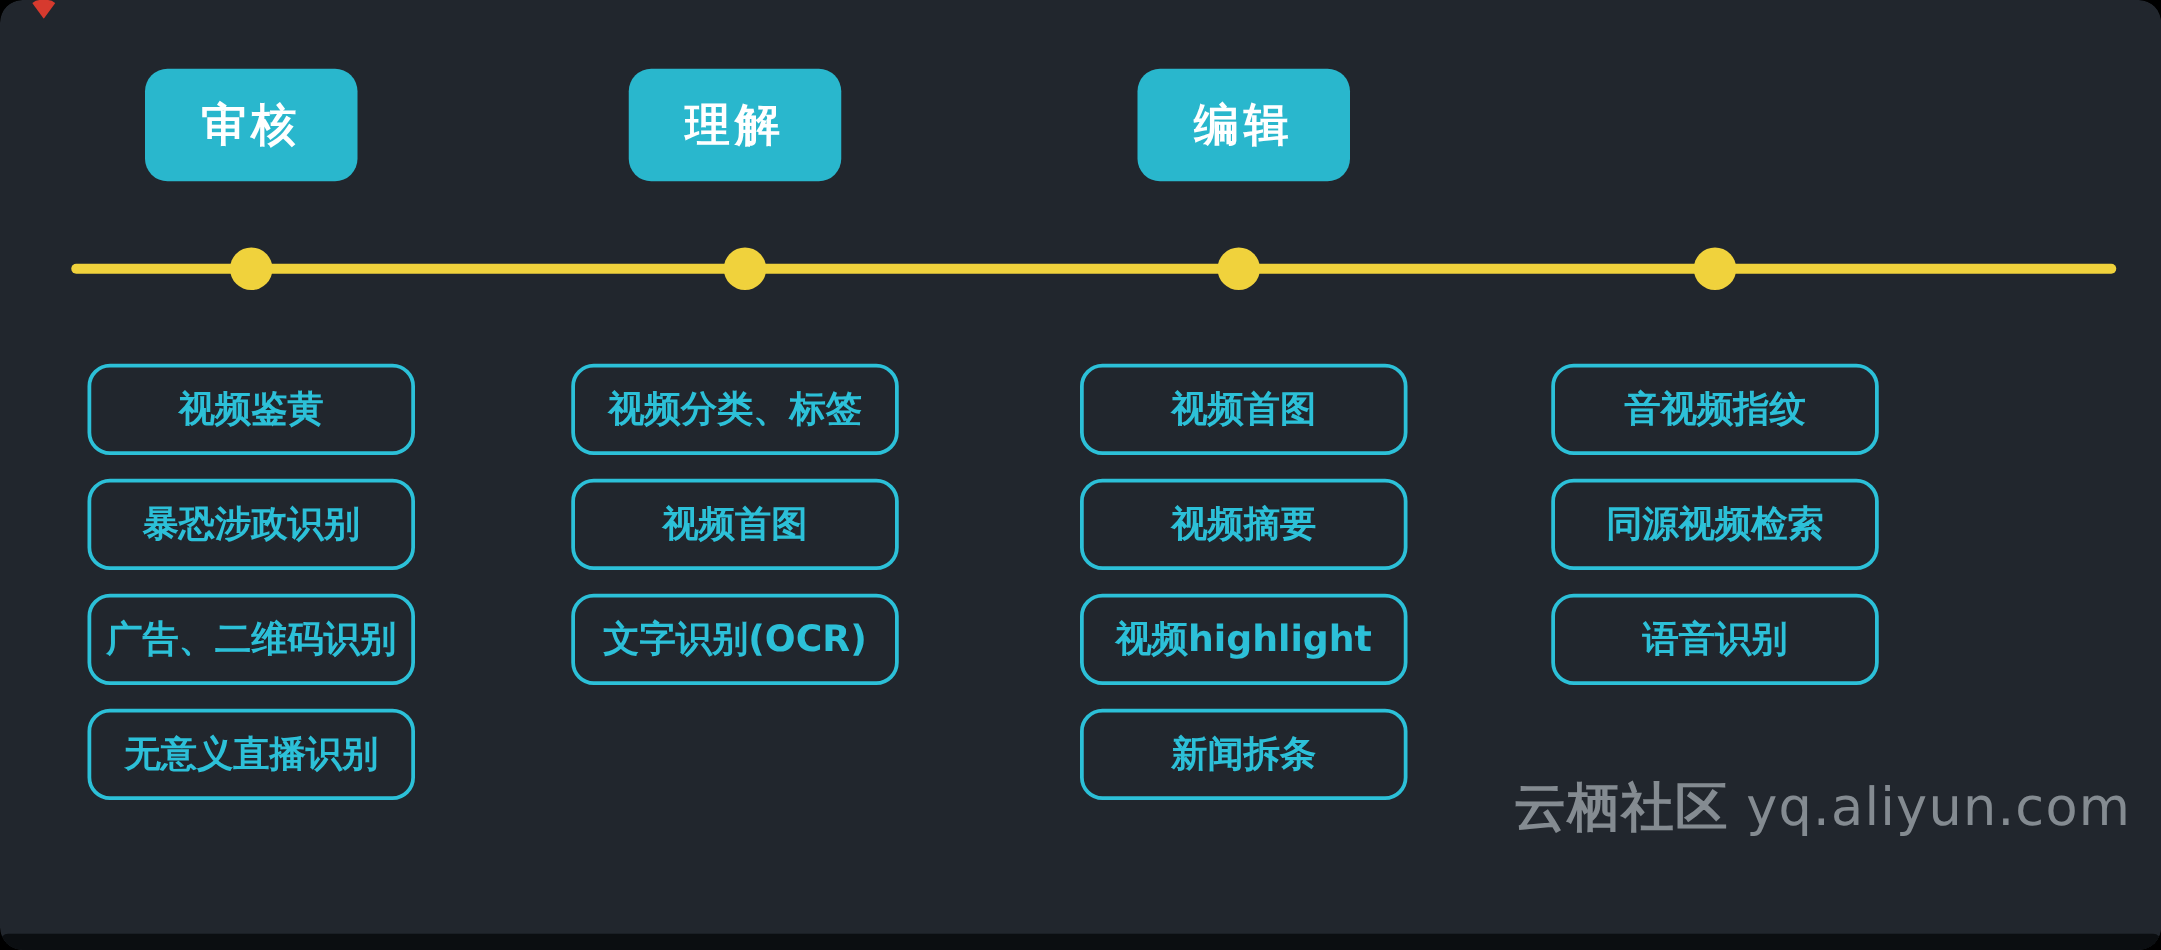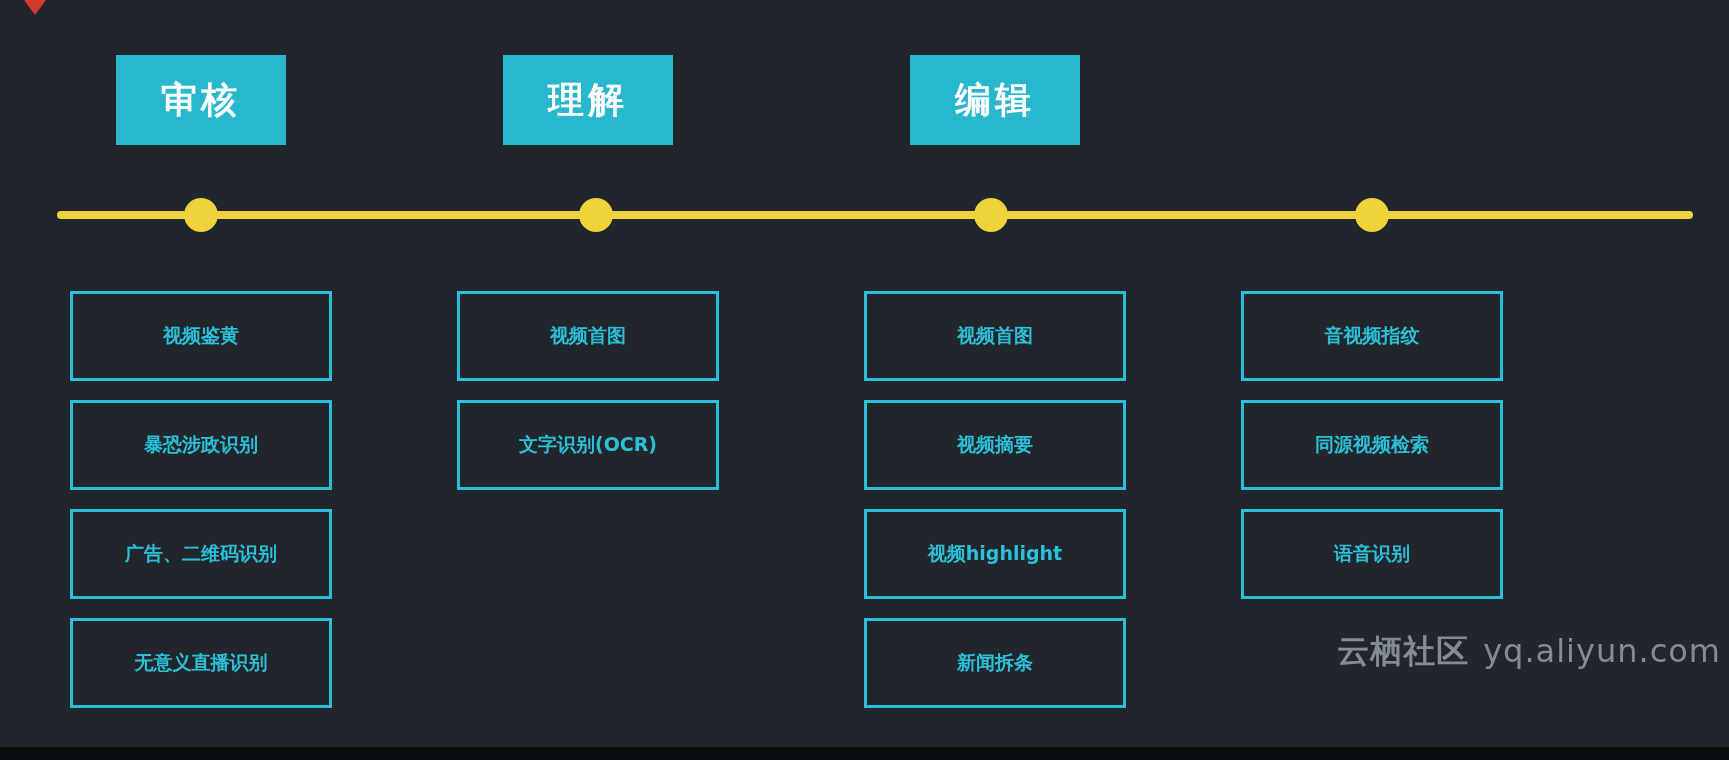--- a/index.html
+++ b/index.html
@@ -3,21 +3,21 @@
 <meta charset="utf-8">
 <style>
   :root {
     --bg: #21262d;
     --header-fill: #29b7cd;
     --item-accent: #2cc0d8;
     --timeline: #f0d23c;
     --header-text: #ffffff;
     --watermark: rgba(215,222,228,0.55);
   }
-  * { margin: 0; padding: 0; box-sizing: border-box; }
+  * { margin: 0; padding: 0; box-sizing: border-box; border-radius: 18px; }
   html, body { background: #000; }
   body { font-family: "DejaVu Sans", "Liberation Sans", sans-serif; }
 
   .stage {
     position: relative;
     width: 1729px;
     height: 760px;
     background: var(--bg);
     overflow: hidden;
   }
@@ -83,39 +83,39 @@
   .items {
     position: absolute;
     top: 291px;
     left: 0;
     width: 100%;
     display: flex;
     flex-direction: column;
     gap: 19px;
   }
   .item-box {
-    height: 90px;
+    height: 73px;
     border: 3px solid var(--item-accent);
     display: flex;
     align-items: center;
     justify-content: center;
     color: var(--item-accent);
-    font-size: 19px;
+    font-size: 29px;
     font-weight: bold;
     white-space: nowrap;
     background: transparent;
   }
 
   
   .watermark {
     position: absolute;
-    right: 8px;
+    right: 24px;
     bottom: 86px;
     color: var(--watermark);
-    font-size: 32px;
+    font-size: 42px;
     letter-spacing: 1px;
     white-space: nowrap;
   }
   .wm-brand { font-weight: bold; margin-right: 14px; }
   .wm-domain { font-weight: normal; }
 
   
   .bottom-bar {
     position: absolute;
     left: 0; bottom: 0;
@@ -155,20 +155,23 @@
       </div>
     </div>
   </section>
 
   <section class="column col-2">
     <div class="header-box">
       <span>理解</span>
     </div>
     <div class="items">
       <div class="item-box">
+        <span>视频分类、标签</span>
+      </div>
+      <div class="item-box">
         <span>视频首图</span>
       </div>
       <div class="item-box">
         <span>文字识别(OCR)</span>
       </div>
     </div>
   </section>
 
   <section class="column col-3">
     <div class="header-box">

